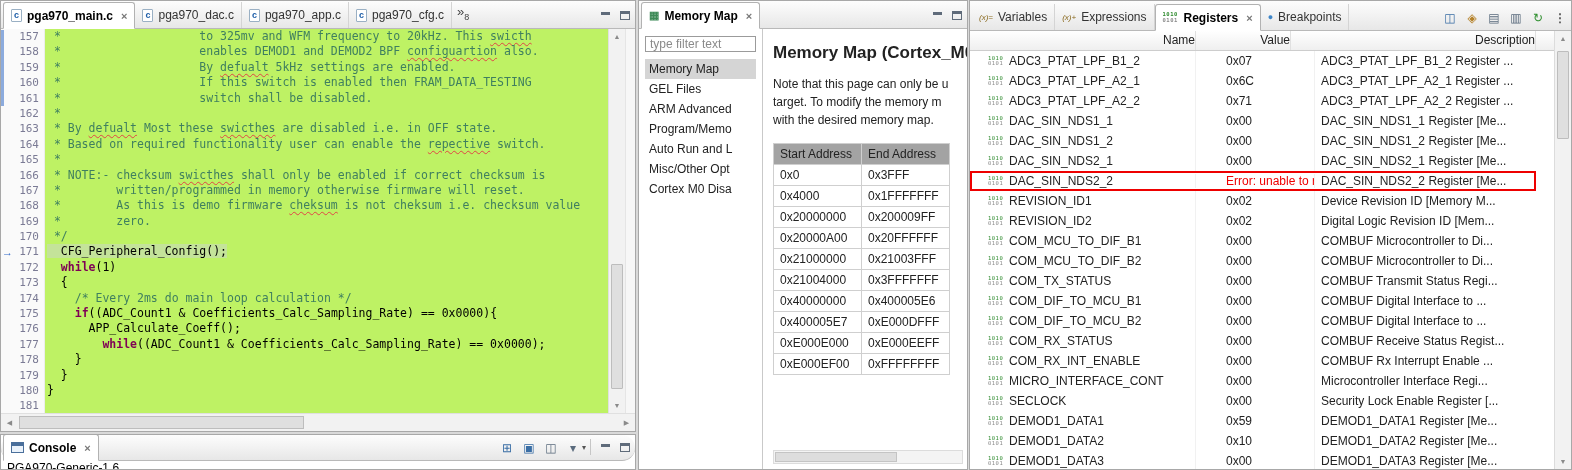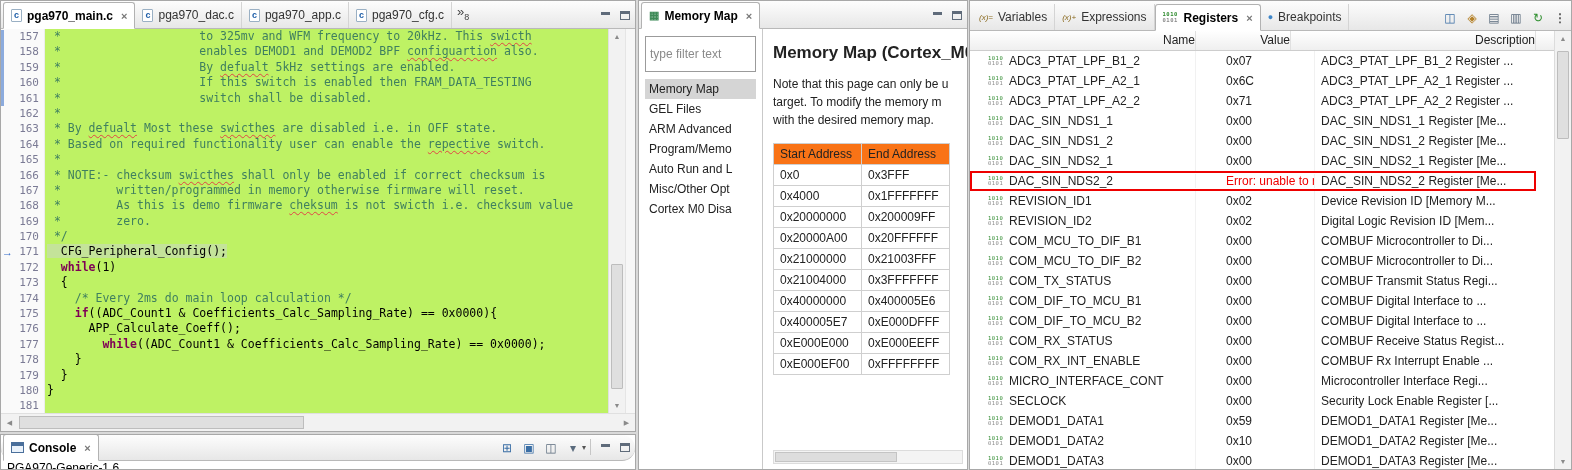--- a/index.html
+++ b/index.html
@@ -64,31 +64,31 @@
 .console-panel .tabbar{height:26px;border-radius:13px;}
 .console-icon{width:13px;height:11px;border:1px solid #4a6f9b;background:#eaf2fb;position:relative;flex:0 0 auto;}
 .console-icon::before{content:"";position:absolute;top:0;left:0;right:0;height:3px;background:#4a6f9b;}
 .console-out{position:absolute;top:26px;left:6px;right:4px;height:10px;overflow:hidden;font-size:12px;color:#000;white-space:nowrap;}
 
 
 .memmap-panel{left:638px;top:0;width:330px;height:470px;}
 .mm-icon{color:#3d8a57;font-size:11px;}
 .mm-body{position:absolute;top:28px;left:0;right:0;bottom:0;display:flex;background:#fff;overflow:hidden;}
 .mm-nav{width:124px;border-right:1px solid #c9c9c9;padding:7px 6px;flex:0 0 auto;}
-.filter{width:100%;height:36px;border:1px solid #9b9b9b;padding:0 4px;font-family:"Liberation Sans",sans-serif;font-size:12px;color:#333;}
+.filter{width:100%;height:16px;border:1px solid #9b9b9b;padding:0 4px;font-family:"Liberation Sans",sans-serif;font-size:12px;color:#333;}
 .filter::placeholder{color:#8a8a8a;}
 .mm-list{margin-top:7px;}
 .mm-item{height:20px;line-height:20px;padding-left:4px;white-space:nowrap;overflow:hidden;cursor:pointer;}
 .mm-item.sel{background:#d5d5d5;}
 .mm-content{flex:1;position:relative;padding:14px 0 0 10px;overflow:hidden;}
 .mm-title{font-weight:bold;font-size:17px;white-space:nowrap;}
 .mm-note{margin-top:12px;line-height:18px;white-space:nowrap;}
 .mm-table{border-collapse:collapse;margin-top:14px;}
 .mm-table th,.mm-table td{border:1px solid #cfcfcf;height:21px;padding:0 6px;text-align:left;font-weight:normal;min-width:88px;white-space:nowrap;font-size:12px;}
-.mm-table th{background:#f97316;}
+.mm-table th{background:#a3a3a3;}
 .mm-hscroll{position:absolute;bottom:5px;left:10px;right:4px;height:14px;background:#f4f4f4;border:1px solid #dcdcdc;}
 .hthumb2{position:absolute;top:1px;bottom:1px;left:1px;width:65%;background:#ddd;border:1px solid #c4c4c4;}
 
 
 .debug-panel{left:969px;top:0;width:603px;height:470px;}
 .debug-panel .tabbar{height:30px;}
 .dticon{font-size:8px;font-style:italic;color:#8a6a1f;white-space:nowrap;}
 .dticon.breakpoints-icon{font-style:normal;font-size:9px;color:#3d85c8;}
 .reg-icon{display:inline-flex;flex-direction:column;justify-content:center;width:16px;height:14px;font-family:"DejaVu Sans Mono",monospace;font-size:5.5px;line-height:5.5px;letter-spacing:0.5px;flex:0 0 auto;}
 .reg-icon i{font-style:normal;}
@@ -183,21 +183,21 @@
           <div class="cline" data-name="code-line"><span class="cinner"><span class="cm"> *                    enables DEMOD1 and DEMOD2 BPF </span><span class="cm sp">configuartion</span><span class="cm"> also.</span></span></div>
           <div class="cline" data-name="code-line"><span class="cinner"><span class="cm"> *                    By </span><span class="cm sp">defualt</span><span class="cm"> 5kHz settings are enabled.</span></span></div>
           <div class="cline" data-name="code-line"><span class="cinner"><span class="cm"> *                    If this switch is enabled then FRAM_DATA_TESTING</span></span></div>
           <div class="cline" data-name="code-line"><span class="cinner"><span class="cm"> *                    switch shall be disabled.</span></span></div>
           <div class="cline" data-name="code-line"><span class="cinner"><span class="cm"> *</span></span></div>
           <div class="cline" data-name="code-line"><span class="cinner"><span class="cm"> * By </span><span class="cm sp">defualt</span><span class="cm"> Most these </span><span class="cm sp">swicthes</span><span class="cm"> are disabled i.e. in OFF state.</span></span></div>
           <div class="cline" data-name="code-line"><span class="cinner"><span class="cm"> * Based on required functionality user can enable the </span><span class="cm sp">repective</span><span class="cm"> switch.</span></span></div>
           <div class="cline" data-name="code-line"><span class="cinner"><span class="cm"> *</span></span></div>
           <div class="cline" data-name="code-line"><span class="cinner"><span class="cm"> * NOTE:- checksum </span><span class="cm sp">swicthes</span><span class="cm"> shall only be enabled if correct checksum is</span></span></div>
           <div class="cline" data-name="code-line"><span class="cinner"><span class="cm"> *        written/programmed in memory otherwise firmware will reset.</span></span></div>
-          <div class="cline" data-name="code-line"><span class="cinner"><span class="cm"> *        As this is demo firmware </span><span class="cm sp">cheksum</span><span class="cm"> is not swicth i.e. checksum value</span></span></div>
+          <div class="cline" data-name="code-line"><span class="cinner"><span class="cm"> *        As this is demo firmware </span><span class="cm sp">cheksum</span><span class="cm"> is not cheksum i.e. checksum value</span></span></div>
           <div class="cline" data-name="code-line"><span class="cinner"><span class="cm"> *        zero.</span></span></div>
           <div class="cline" data-name="code-line"><span class="cinner"><span class="cm"> */</span></span></div>
           <div class="cline" data-name="code-line"><span class="cinner cur"><span class="pl">  CFG_Peripheral_Config();</span></span></div>
           <div class="cline" data-name="code-line"><span class="cinner"><span class="pl">  </span><span class="kw">while</span><span class="pl">(1)</span></span></div>
           <div class="cline" data-name="code-line"><span class="cinner"><span class="pl">  {</span></span></div>
           <div class="cline" data-name="code-line"><span class="cinner"><span class="pl">    </span><span class="cm">/* Every 2ms do main loop calculation */</span></span></div>
           <div class="cline" data-name="code-line"><span class="cinner"><span class="pl">    </span><span class="kw">if</span><span class="pl">((ADC_Count1 &amp; Coefficients_Calc_Sampling_Rate) == 0x0000){</span></span></div>
           <div class="cline" data-name="code-line"><span class="cinner"><span class="pl">      APP_Calculate_Coeff();</span></span></div>
           <div class="cline" data-name="code-line"><span class="cinner"><span class="pl">        </span><span class="kw">while</span><span class="pl">((ADC_Count1 &amp; Coefficients_Calc_Sampling_Rate) == 0x0000);</span></span></div>
           <div class="cline" data-name="code-line"><span class="cinner"><span class="pl">    }</span></span></div>

